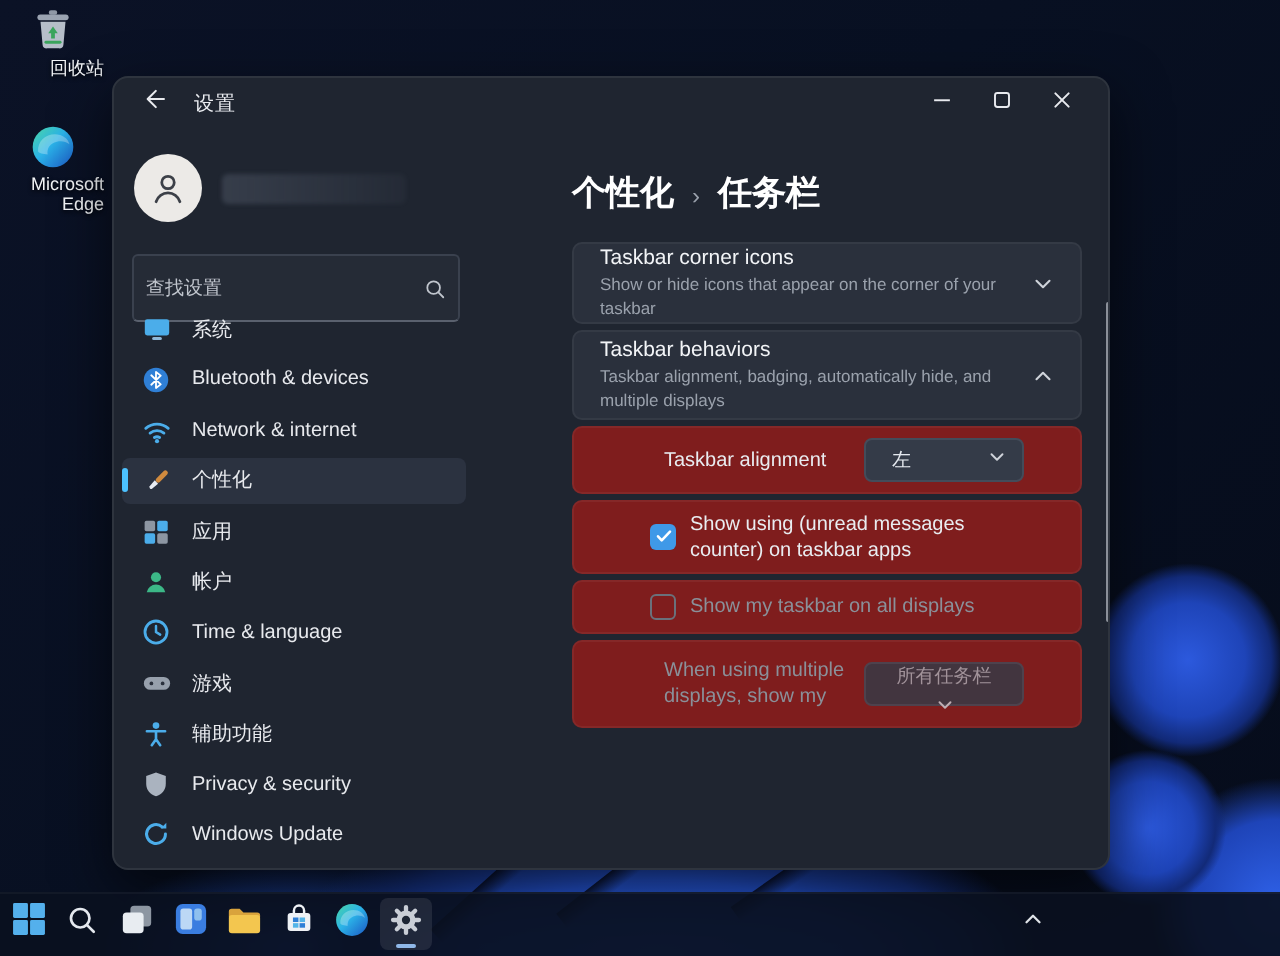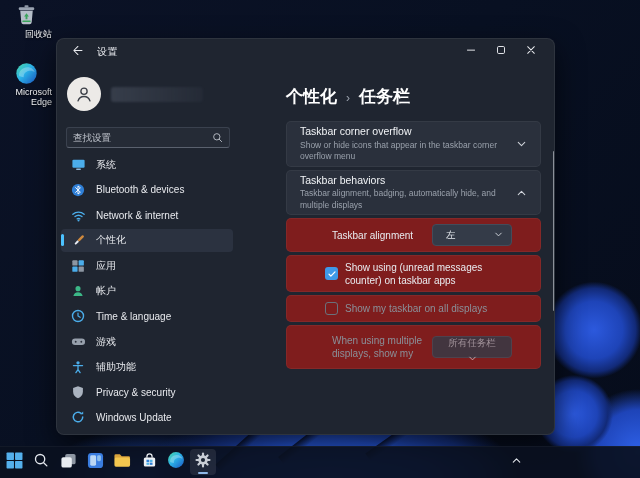--- a/index.html
+++ b/index.html
@@ -42,21 +42,21 @@
   .win-title{font-size:10px;color:#eceef2;margin-left:6px;letter-spacing:.5px;}
   .win-controls{position:absolute;right:8px;top:0;height:26px;display:flex;}
   .wc{width:30px;height:26px;display:flex;align-items:center;justify-content:center;}
 
   
   .sidebar{position:absolute;left:0;top:26px;bottom:0;width:228px;}
   .profile{position:absolute;left:10px;top:12px;display:flex;align-items:center;}
   .avatar{width:34px;height:34px;border-radius:50%;background:#eceae7;display:flex;align-items:center;justify-content:center;}
   .user-blur{width:92px;height:15px;margin-left:10px;border-radius:3px;
     background:linear-gradient(90deg,rgba(140,150,170,.22),rgba(140,150,170,.05));filter:blur(1px);}
-  .searchbox{position:absolute;left:9px;top:62px;width:164px;height:21px;
+  .searchbox{position:absolute;left:9px;top:62px;width:164px;height:34px;
     background:#252b36;border:1px solid #3a414e;border-bottom:1px solid #5a616e;
     border-radius:3px;display:flex;align-items:center;box-sizing:border-box;}
   .searchbox input{
     flex:1;background:transparent;border:none;outline:none;color:#dfe3e8;
     font-size:9.5px;padding:0 6px;font-family:inherit;}
   .searchbox input::placeholder{color:#c0c5cd;opacity:1;}
   .search-glyph{margin-right:6px;display:flex;}
   .nav{position:absolute;left:4px;top:88px;right:50px;}
   .nav-item{position:relative;height:23px;margin-bottom:2.3px;display:flex;align-items:center;
     padding-left:9px;border-radius:4px;width:172px;box-sizing:border-box;}
@@ -325,30 +325,30 @@
   <div class="content">
 
     <div class="breadcrumb">
       <span class="bc-parent">个性化</span>
       <span class="bc-sep">›</span>
       <span class="bc-current">任务栏</span>
     </div>
 
     <div class="stack">
 
-
-      <div class="card" style="height:46px">
-        <div class="card-title">Taskbar corner overflow</div>
-        <div class="card-sub">Show or hide icons that appear in the taskbar corner overflow menu</div>
+      <div class="card" style="height:41px">
+        <div class="card-title">Taskbar corner icons</div>
+        <div class="card-sub">Show or hide icons that appear on the corner of your taskbar</div>
         <span class="chev">
           <svg width="13" height="13" viewBox="0 0 16 16">
               <path d="M4 6l4 4 4-4" stroke="#cfd3da" stroke-width="1.3" fill="none" stroke-linecap="round" stroke-linejoin="round"></path>
             </svg>
         </span>
       </div>
+
 
       <div class="card" style="height:45px">
         <div class="card-title">Taskbar behaviors</div>
         <div class="card-sub">Taskbar alignment, badging, automatically hide, and multiple displays</div>
         <span class="chev">
           <svg width="13" height="13" viewBox="0 0 16 16">
               <path d="M4 10l4-4 4 4" stroke="#cfd3da" stroke-width="1.3" fill="none" stroke-linecap="round" stroke-linejoin="round"></path>
             </svg>
         </span>
       </div>

